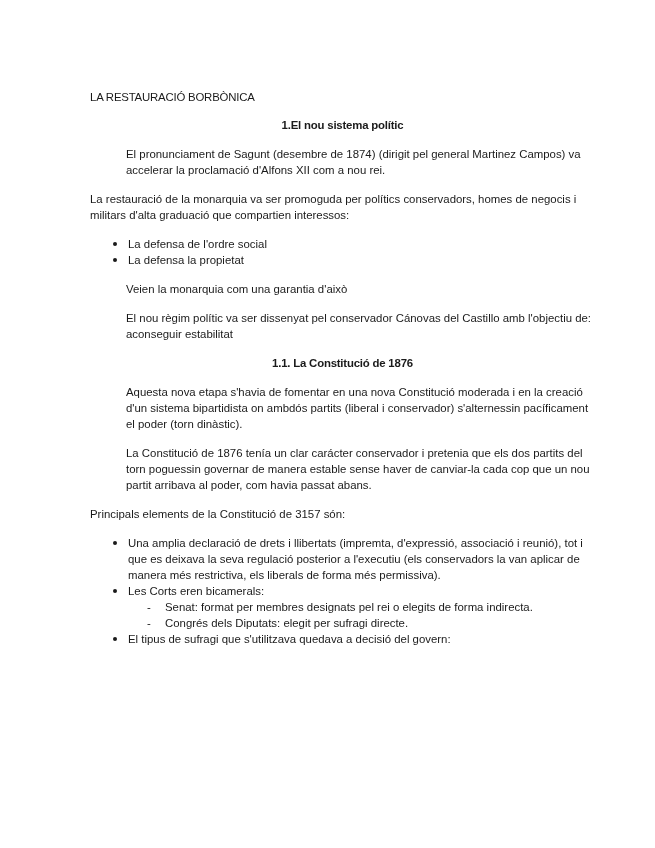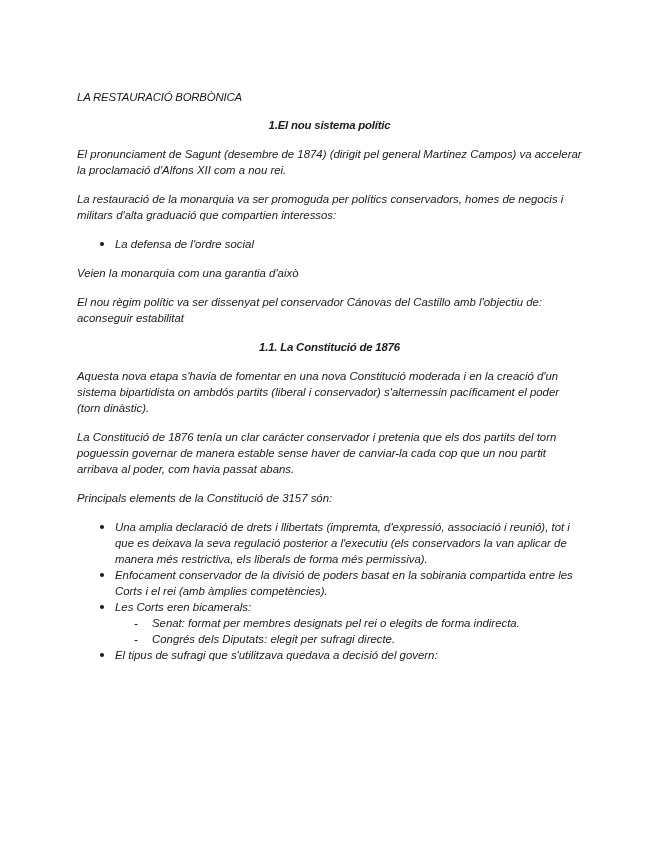--- a/index.html
+++ b/index.html
@@ -1,25 +1,25 @@
 <!DOCTYPE html>
 <html><head>
   <meta charset="utf-8">
   <style>
     html, body { margin: 0; padding: 0; background: #ffffff; }
     body {
       width: 655px; height: 848px; position: relative; overflow: hidden;
       font-family: "Liberation Sans", sans-serif; color: #1a1a1a;
       font-size: 11.4px; line-height: 16px;
     }
-    .page { position: absolute; left: 77px; top: 89px; width: 505px; font-style: italic; }
+    .page { position: absolute; left: 90px; top: 89px; width: 505px; }
     p { margin: 0; }
     .title { margin-bottom: 12px; letter-spacing: -0.2px; }
     .h { font-weight: bold; margin-bottom: 13px; letter-spacing: -0.2px; text-align: center; }
-    .para { margin-bottom: 13px; }
+    .para { margin-bottom: 13px; margin-left: 36px; }
     ul.bullets { list-style: none; margin: 0 0 13px 0; padding: 0; }
     ul.bullets > li { position: relative; padding-left: 38px; }
     ul.bullets > li::before {
       content: ""; position: absolute; left: 23px; top: 6px;
       width: 4px; height: 4px; border-radius: 50%; background: #1a1a1a;
     }
     ul.dashes { list-style: none; margin: 0; padding: 0; }
     ul.dashes > li { position: relative; padding-left: 37px; margin-left: 0; }
     ul.dashes > li::before {
       content: "-"; position: absolute; left: 19px; top: 0;
@@ -30,32 +30,32 @@
 </head>
 <body>
 
 <div class="page">
   <p class="title">LA RESTAURACIÓ BORBÒNICA</p>
   <p class="h">1.El nou sistema polític</p>
   <p class="para">El pronunciament de Sagunt (desembre de 1874) (dirigit pel general Martinez Campos) va accelerar la proclamació d'Alfons XII com a nou rei.</p>
   <p style="margin-bottom:13px">La restauració de la monarquia va ser promoguda per polítics conservadors, homes de negocis i militars d'alta graduació que compartien interessos:</p>
   <ul class="bullets" style="margin-bottom:13px">
     <li>La defensa de l'ordre social</li>
+    <li>La defensa la propietat</li>
   </ul>
   <p class="para">Veien la monarquia com una garantia d'això</p>
   <p class="para">El nou règim polític va ser dissenyat pel conservador Cánovas del Castillo amb l'objectiu de: aconseguir estabilitat</p>
 
   <p class="h">1.1. La Constitució de 1876</p>
   <p class="para">Aquesta nova etapa s'havia de fomentar en una nova Constitució moderada i en la creació d'un sistema bipartidista on ambdós partits (liberal i conservador) s'alternessin pacíficament el poder (torn dinàstic).</p>
   <p class="para">La Constitució de 1876 tenía un clar carácter conservador i pretenia que els dos partits del torn poguessin governar de manera estable sense haver de canviar-la cada cop que un nou partit arribava al poder, com havia passat abans.</p>
   <p>Principals elements de la Constitució de 3157 són:</p>
 
   <ul class="bullets big">
     <li><span>Una amplia declaració de drets i llibertats (impremta, d'expressió, associació i reunió), tot i que es deixava la seva regulació posterior a l'executiu (els conservadors la van aplicar de manera més restrictiva, els liberals de forma més permissiva).</span></li>
-    <li><span>Enfocament conservador de la divisió de poders basat en la sobirania compartida entre les Corts i el rei (amb àmplies competències).</span></li>
     <li>
       <span>Les Corts eren bicamerals:</span>
       <ul class="dashes">
         <li>Senat: format per membres designats pel rei o elegits de forma indirecta.</li>
         <li>Congrés dels Diputats: elegit per sufragi directe.</li>
       </ul>
     </li>
     <li>
       <span>El tipus de sufragi que s'utilitzava quedava a decisió del govern:</span>
       <ul class="dashes">

